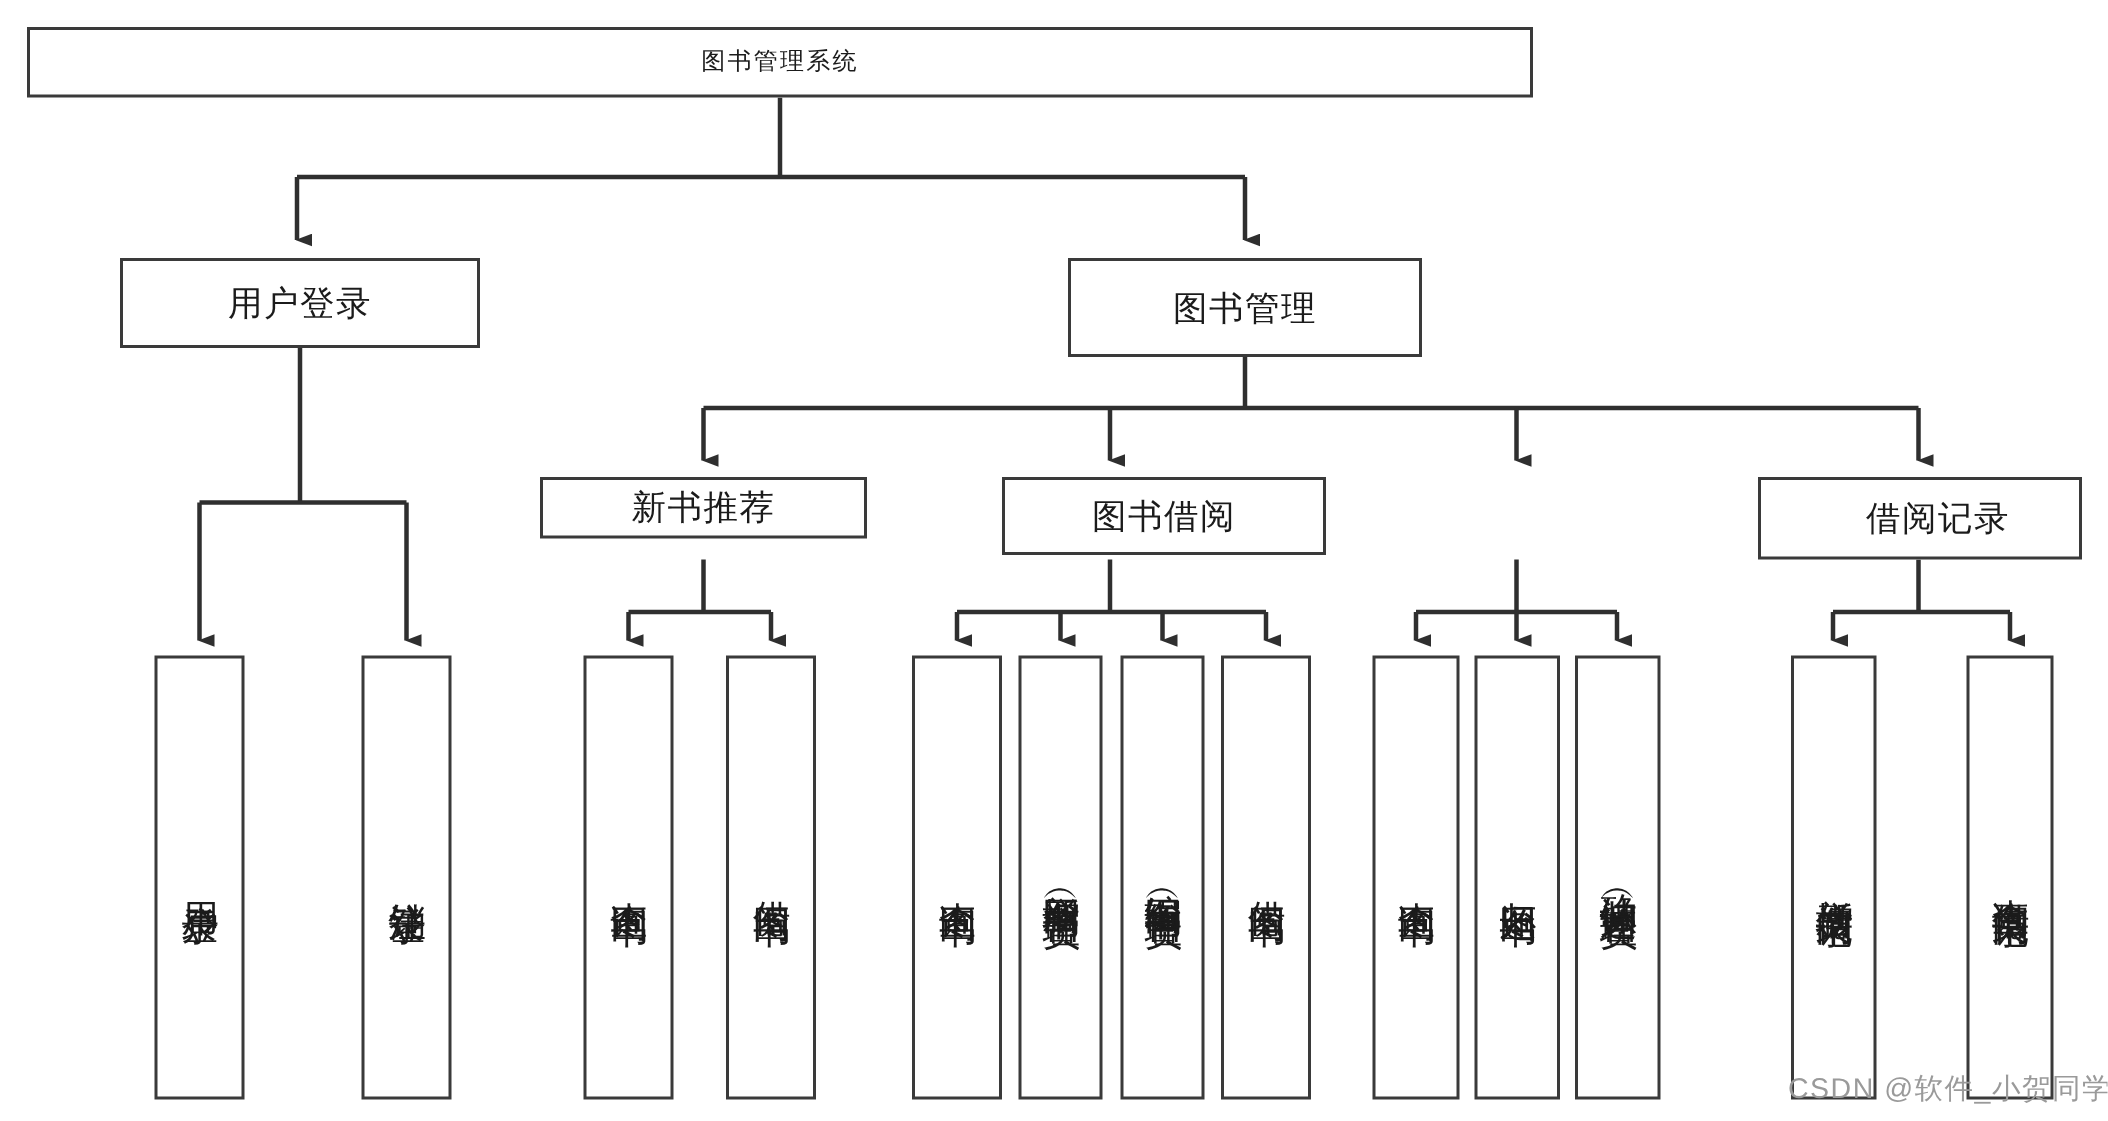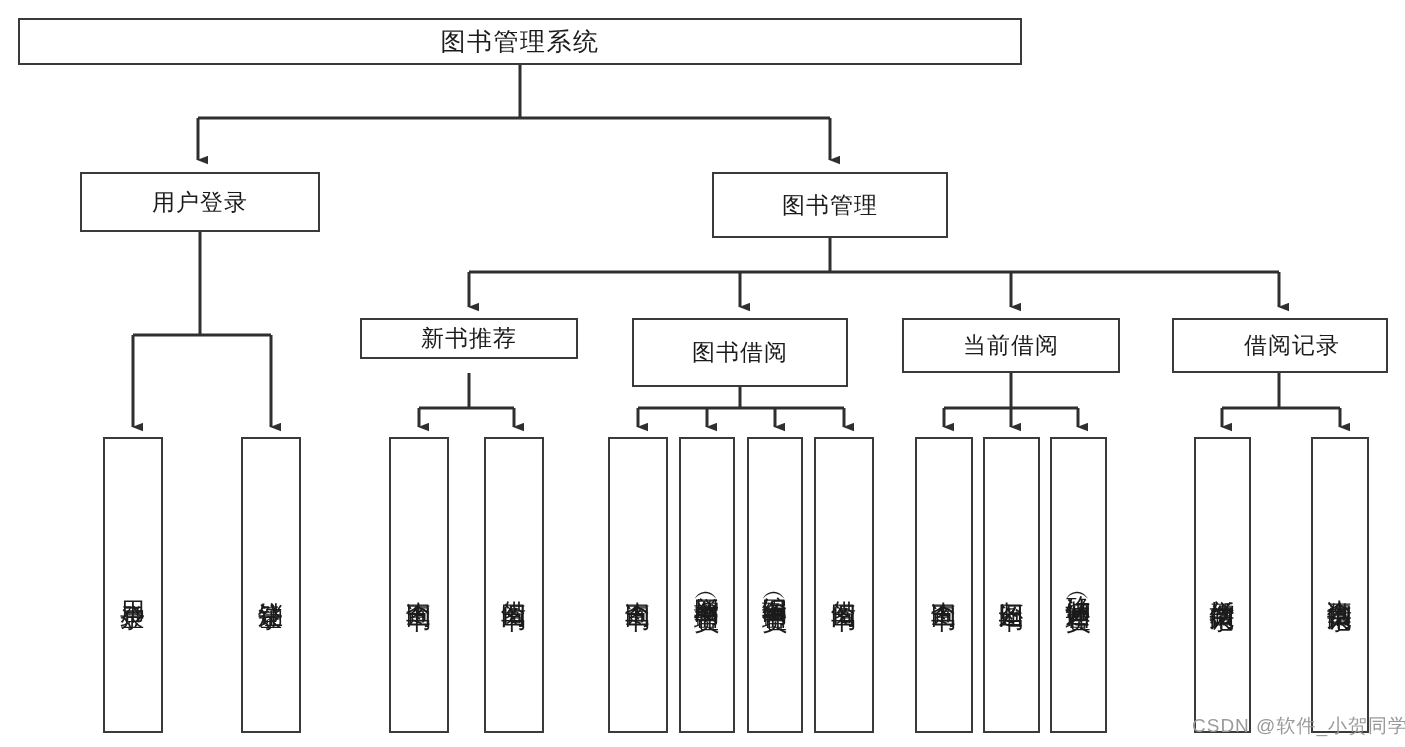--- a/index.html
+++ b/index.html
@@ -2,21 +2,21 @@
 <html><head>
 <meta charset="utf-8">
 <style>
   html,body{margin:0;padding:0;background:#ffffff;}
   body{width:1405px;height:747px;overflow:hidden;font-family:"Liberation Sans","DejaVu Sans",sans-serif;}
   #stage{position:relative;width:1405px;height:747px;background:#fff;}
   svg.edges{position:absolute;left:0;top:0;width:1405px;height:747px;pointer-events:none;}
   .node{position:absolute;box-sizing:border-box;border:2.5px solid #3a3a3a;background:#ffffff;
         display:flex;align-items:center;justify-content:center;color:#1b1b1b;}
   .node.h{font-size:23px;letter-spacing:1px;}
-  .node.root{font-size:25px;letter-spacing:1.5px;}
+  .node.root{font-size:16px;letter-spacing:1.5px;}
   .node.v{padding:6px 0;}
   .vlabel{writing-mode:vertical-rl;text-orientation:upright;font-size:25px;line-height:1.12;
           letter-spacing:2px;white-space:nowrap;display:block;}
   .watermark{position:absolute;font-size:19px;color:#9a9a9a;letter-spacing:1px;white-space:nowrap;}
 </style>
 </head>
 <body>
 
 <div id="stage">
 
@@ -77,25 +77,22 @@
   <div class="node h" style="left:80px;top:172px;width:240px;height:60px;">
     <span>用户登录</span>
   </div>
   <div class="node h" style="left:712px;top:172px;width:236px;height:66px;">
     <span>图书管理</span>
   </div>
 
   <div class="node h" style="left:360px;top:318px;width:218px;height:41px;">
     <span>新书推荐</span>
   </div>
-  <div class="node h" style="left:632px;top:318px;width:216px;height:69px;">
+  <div class="node h" style="left:668px;top:318px;width:216px;height:52px;">
     <span>图书借阅</span>
-  </div>
-  <div class="node h" style="left:902px;top:318px;width:218px;height:55px;">
-    <span>当前借阅</span>
   </div>
   <div class="node h" style="left:1172px;top:318px;width:216px;height:55px;padding-left:24px;">
     <span>借阅记录</span>
   </div>
 
   <div class="node v" style="left:103px;top:437px;width:60px;height:296px;">
     <span class="vlabel">用户登录</span>
   </div>
   <div class="node v" style="left:241px;top:437px;width:60px;height:296px;">
     <span class="vlabel">注销登录</span>

